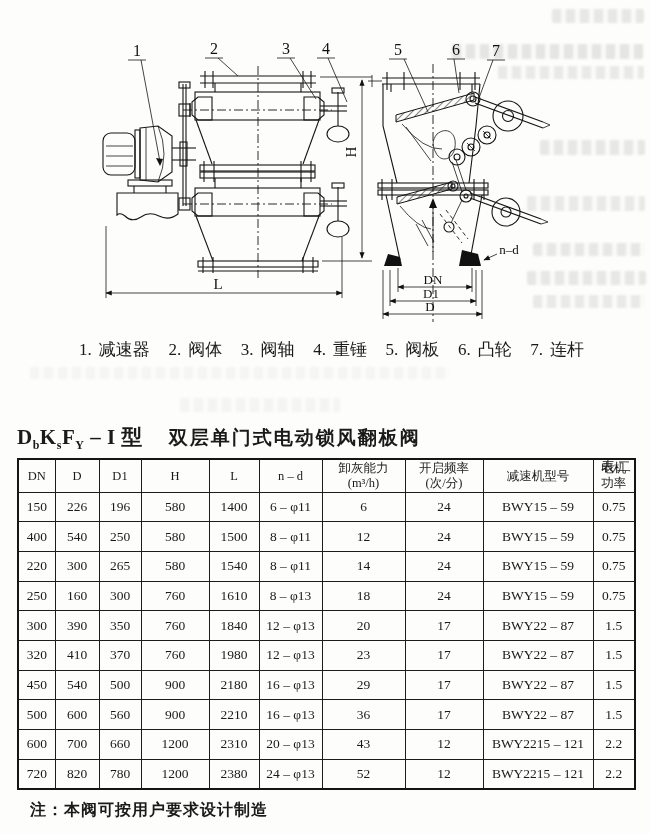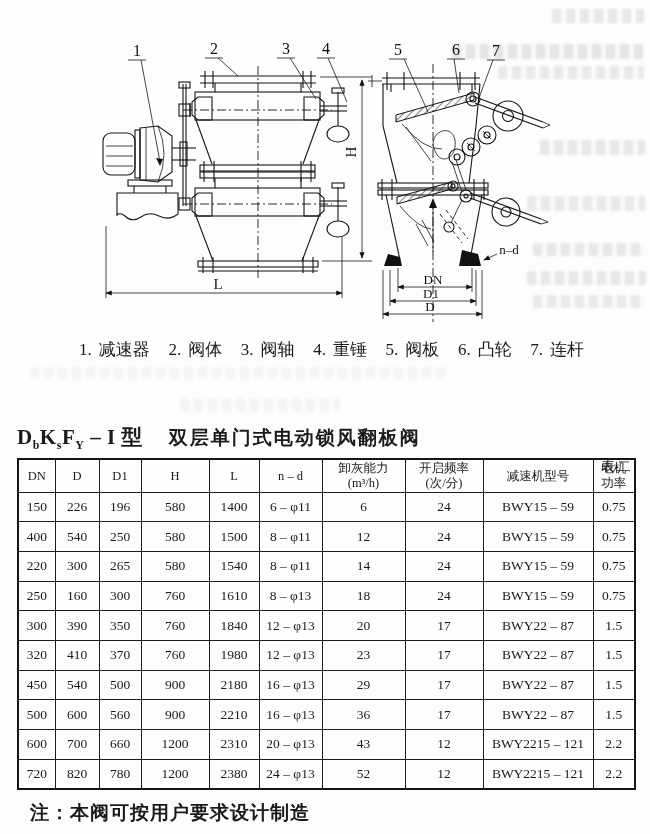--- a/index.html
+++ b/index.html
@@ -27,21 +27,21 @@
   .cn-title{font-size:19px;font-weight:bold;margin-left:26px;letter-spacing:2px;
             font-family:"Liberation Sans","DejaVu Sans",sans-serif;}
   .table-tag{position:absolute;top:458px;right:17px;font-size:14px;letter-spacing:2px;}
   table.spec{position:absolute;top:458px;left:17px;width:618px;height:332px;border-collapse:collapse;
              table-layout:fixed;text-align:center;border:2px solid #151515;}
   table.spec th,table.spec td{border:1px solid #1c1c1c;padding:0;overflow:hidden;}
   table.spec thead tr{height:33px;}
   table.spec tbody tr{height:18px;margin-left:20px;}
   table.spec th{font-weight:normal;font-size:12.5px;line-height:1.15;}
   table.spec td{font-size:13.5px;}
-  .note{position:absolute;top:800px;left:30px;font-size:19px;font-weight:bold;letter-spacing:1px;
+  .note{position:absolute;top:800px;left:30px;font-size:16px;font-weight:bold;letter-spacing:1px;
         font-family:"Liberation Sans","DejaVu Sans",sans-serif;}
 </style>
 </head>
 <body>
 
 <div class="page">
 
   <div class="bleed" style="left:552px;top:9px;width:92px;height:14px;opacity:.5"></div>
   <div class="bleed" style="left:452px;top:44px;width:192px;height:15px;opacity:.55"></div>
   <div class="bleed" style="left:498px;top:66px;width:146px;height:13px;opacity:.45"></div>

